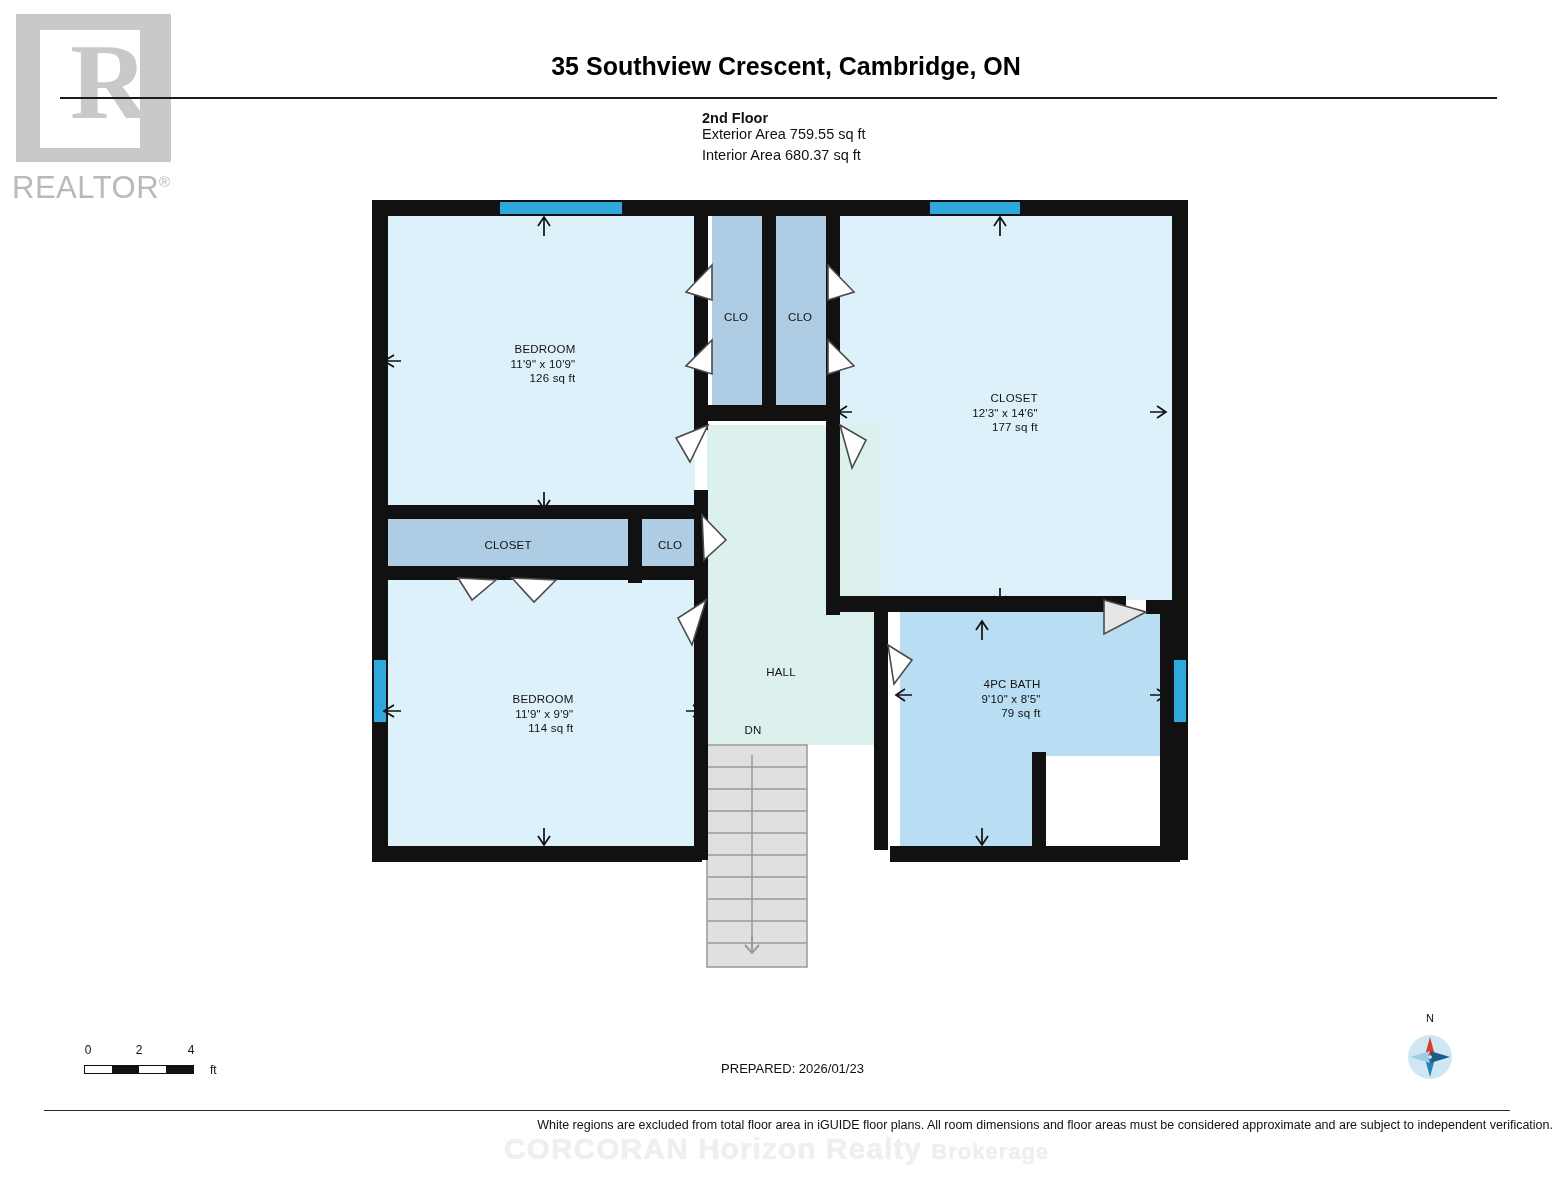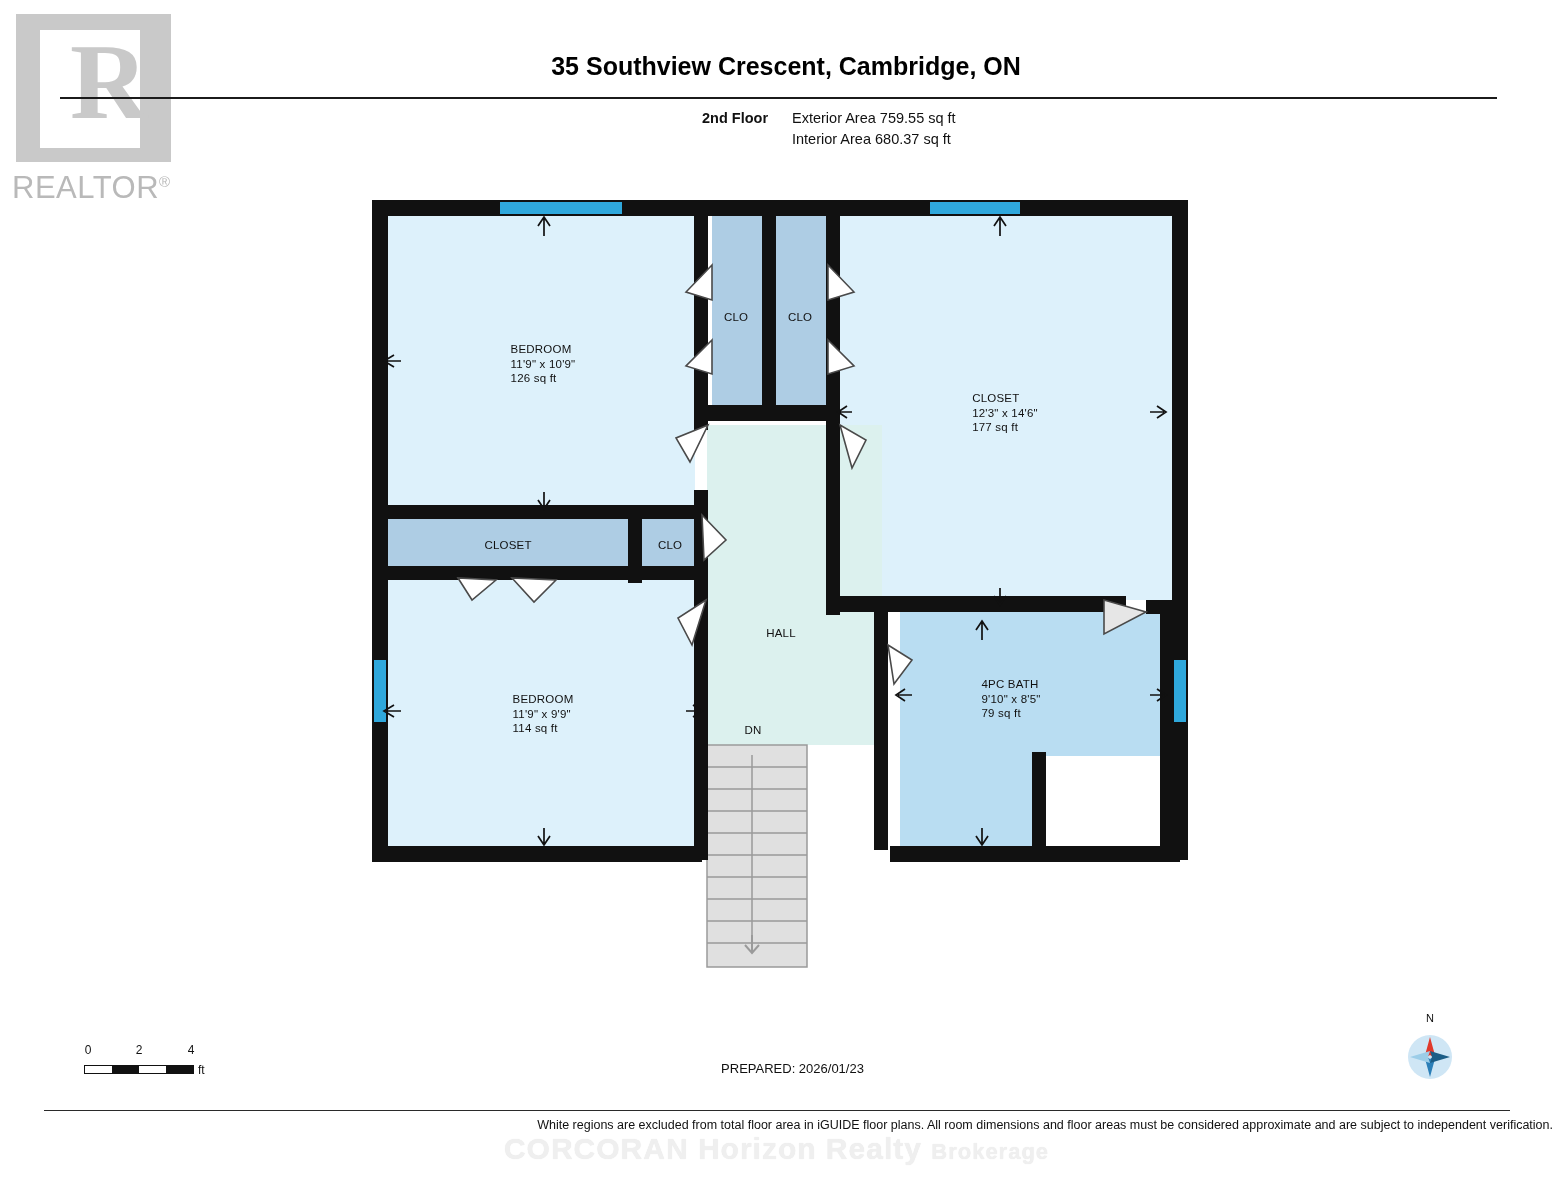--- a/index.html
+++ b/index.html
@@ -87,40 +87,41 @@
     position: absolute;
     left: 702px;
     top: 110px;
     font-size: 14.5px;
     color: #111;
   }
   #floor-info .row {
     display: flex;
     align-items: baseline;
     margin-bottom: 5px;
+    flex-direction: column;
   }
   #floor-info .floor-label {
     font-weight: bold;
     width: 90px;
   }
   #floor-info .area-val {
     white-space: nowrap;
   }
 
   
   #floorplan {
     position: absolute;
     left: 0;
     top: 0;
     width: 1553px;
     height: 1200px;
   }
   .fp-label {
     position: absolute;
-    text-align: left;
+    text-align: right;
     font-size: 11.5px;
     color: #111;
     line-height: 1.28;
     letter-spacing: 0.2px;
     white-space: nowrap;
     transform: translateX(-50%);
   }
   .fp-label .nm { font-size: 11.5px; }
   .fp-label .dim { font-size: 11.5px; }
 
@@ -155,21 +156,21 @@
   #scale-bar .bar i {
     flex: 1 1 0;
     display: block;
   }
   #scale-bar .bar i:nth-child(1) { background: #ffffff; }
   #scale-bar .bar i:nth-child(2) { background: #111111; }
   #scale-bar .bar i:nth-child(3) { background: #ffffff; }
   #scale-bar .bar i:nth-child(4) { background: #111111; }
   #scale-bar .ft {
     position: absolute;
-    left: 114px;
+    left: 126px;
     top: 20px;
     font-size: 12px;
     color: #111;
   }
 
   #prepared {
     position: absolute;
     left: 0;
     right: 0;
     top: 1061px;
@@ -382,21 +383,21 @@
   </div>
   <div class="fp-label" style="left:1011px; top:677px;">
     <div class="nm">4PC BATH</div>
     <div class="dim">9'10" x 8'5"</div>
     <div class="dim">79 sq ft</div>
   </div>
   <div class="fp-label" style="left:736px; top:310px;">CLO</div>
   <div class="fp-label" style="left:800px; top:310px;">CLO</div>
   <div class="fp-label" style="left:508px; top:538px;">CLOSET</div>
   <div class="fp-label" style="left:670px; top:538px;">CLO</div>
-  <div class="fp-label" style="left:781px; top:626px;">HALL</div>
+  <div class="fp-label" style="left:781px; top:665px;">HALL</div>
   <div class="fp-label" style="left:753px; top:723px;">DN</div>
 </div>
 
 <div id="scale-bar">
   <div class="ticks">
     <span style="left:4px;">0</span>
     <span style="left:55px;">2</span>
     <span style="left:107px;">4</span>
   </div>
   <div class="bar">

